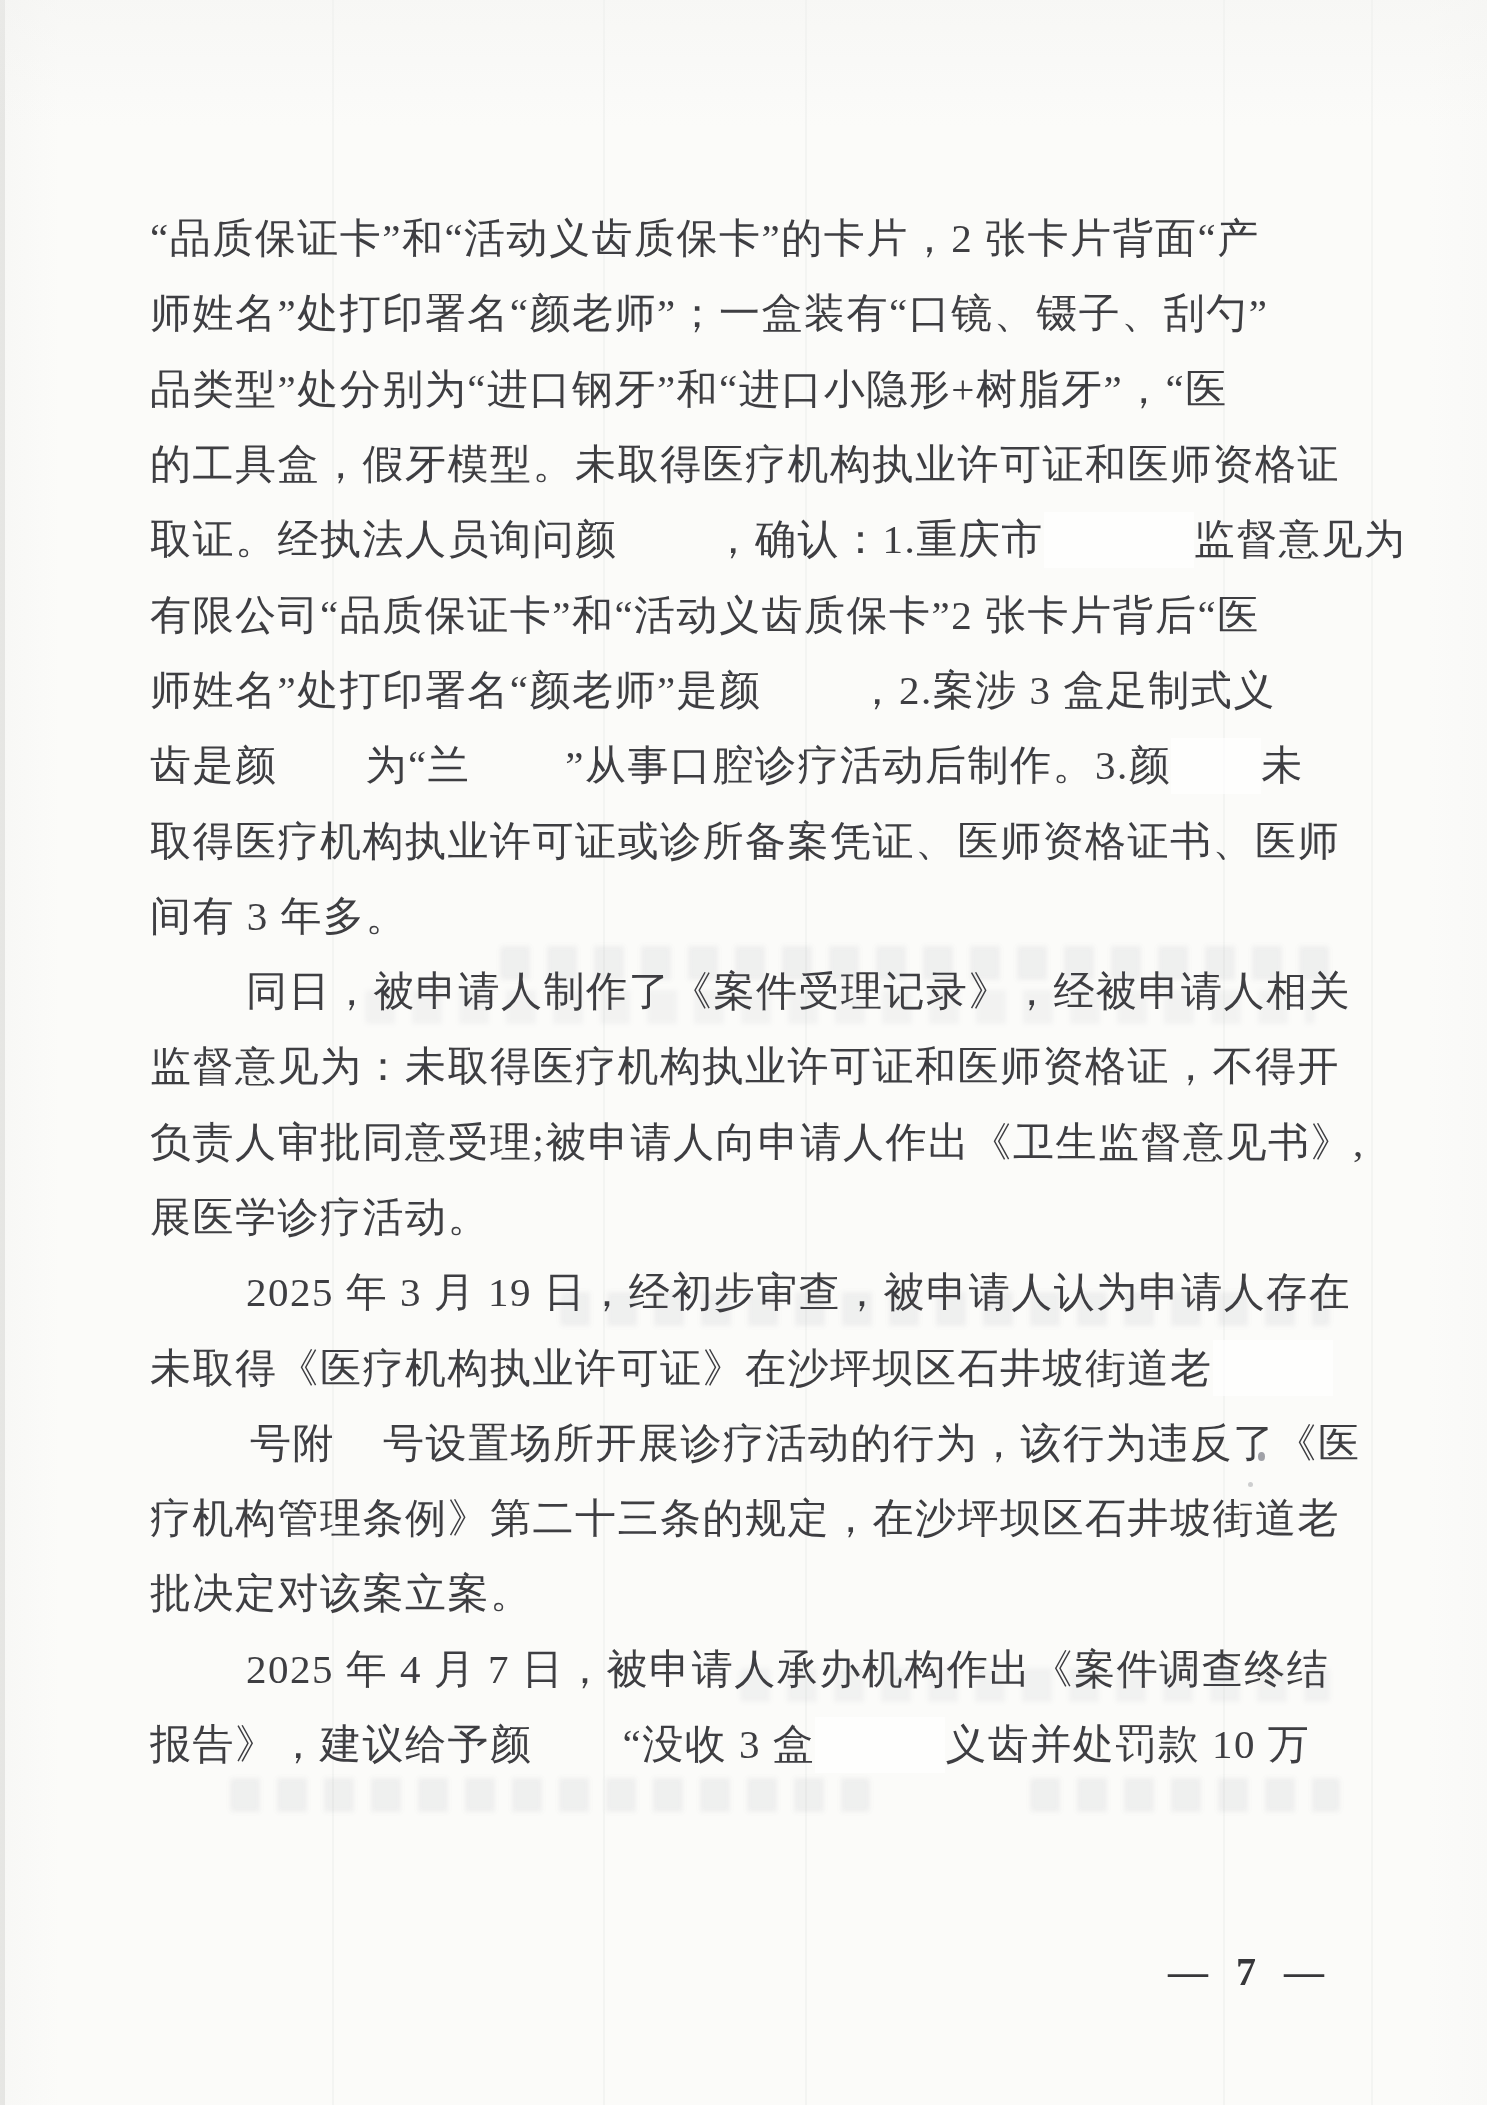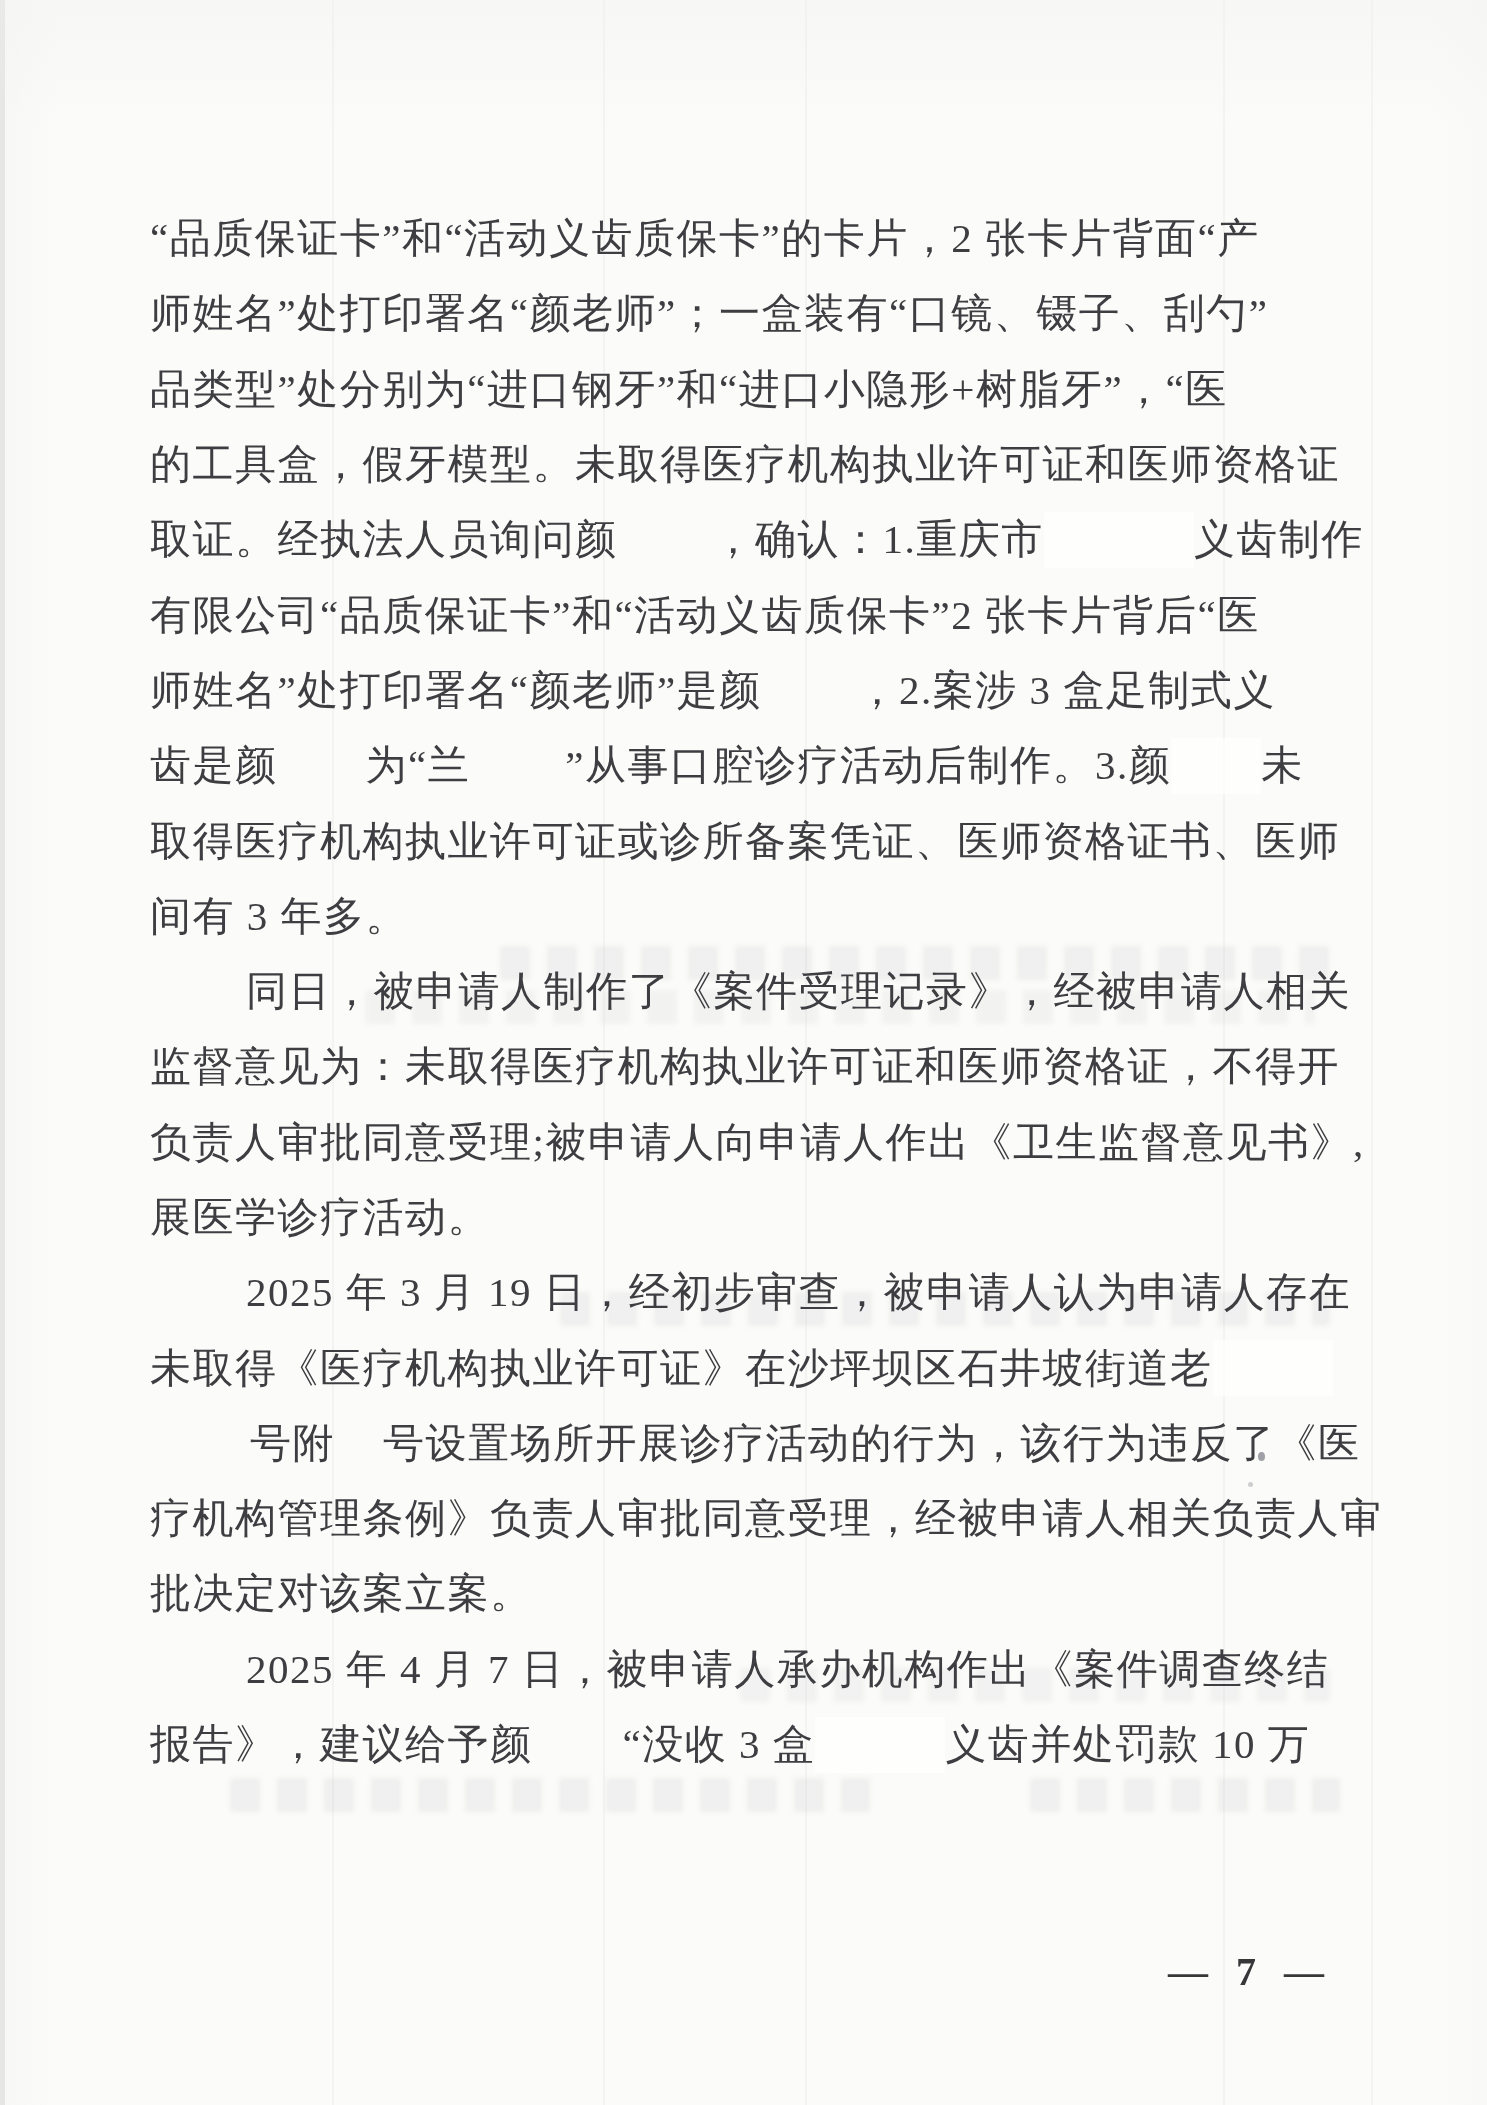--- a/index.html
+++ b/index.html
@@ -128,21 +128,21 @@
       <span class="run">品类型”处分别为“进口钢牙”和“进口小隐形+树脂牙”，“医</span>
     </div>
     <div class="line">
       <span class="run">的工具盒，假牙模型。未取得医疗机构执业许可证和医师资格证</span>
     </div>
     <div class="line">
       <span class="run">取证。经执法人员询问颜</span>
       <span class="gap" style="width: 95px;"></span>
       <span class="run">，确认：1.重庆市</span>
       <span class="gap light" style="width: 150px;"></span>
-      <span class="run">义齿制作</span>
+      <span class="run">监督意见为</span>
     </div>
     <div class="line">
       <span class="run">有限公司“品质保证卡”和“活动义齿质保卡”2 张卡片背后“医</span>
     </div>
     <div class="line">
       <span class="run">师姓名”处打印署名“颜老师”是颜</span>
       <span class="gap" style="width: 95px;"></span>
       <span class="run">，2.案涉 3 盒足制式义</span>
     </div>
     <div class="line">
@@ -179,21 +179,21 @@
       <span class="run">未取得《医疗机构执业许可证》在沙坪坝区石井坡街道老</span>
       <span class="gap light" style="width: 120px;"></span>
     </div>
     <div class="line">
       <span class="gap" style="width: 100px;"></span>
       <span class="run">号附</span>
       <span class="gap" style="width: 48px;"></span>
       <span class="run">号设置场所开展诊疗活动的行为，该行为违反了《医</span>
     </div>
     <div class="line">
-      <span class="run">疗机构管理条例》负责人审批同意受理，经被申请人相关负责人审</span>
+      <span class="run">疗机构管理条例》第二十三条的规定，在沙坪坝区石井坡街道老</span>
     </div>
     <div class="line">
       <span class="run">批决定对该案立案。</span>
     </div>
     <div class="line indent">
       <span class="run">2025 年 4 月 7 日，被申请人承办机构作出《案件调查终结</span>
     </div>
     <div class="line">
       <span class="run">报告》，建议给予颜</span>
       <span class="gap" style="width: 90px;"></span>

